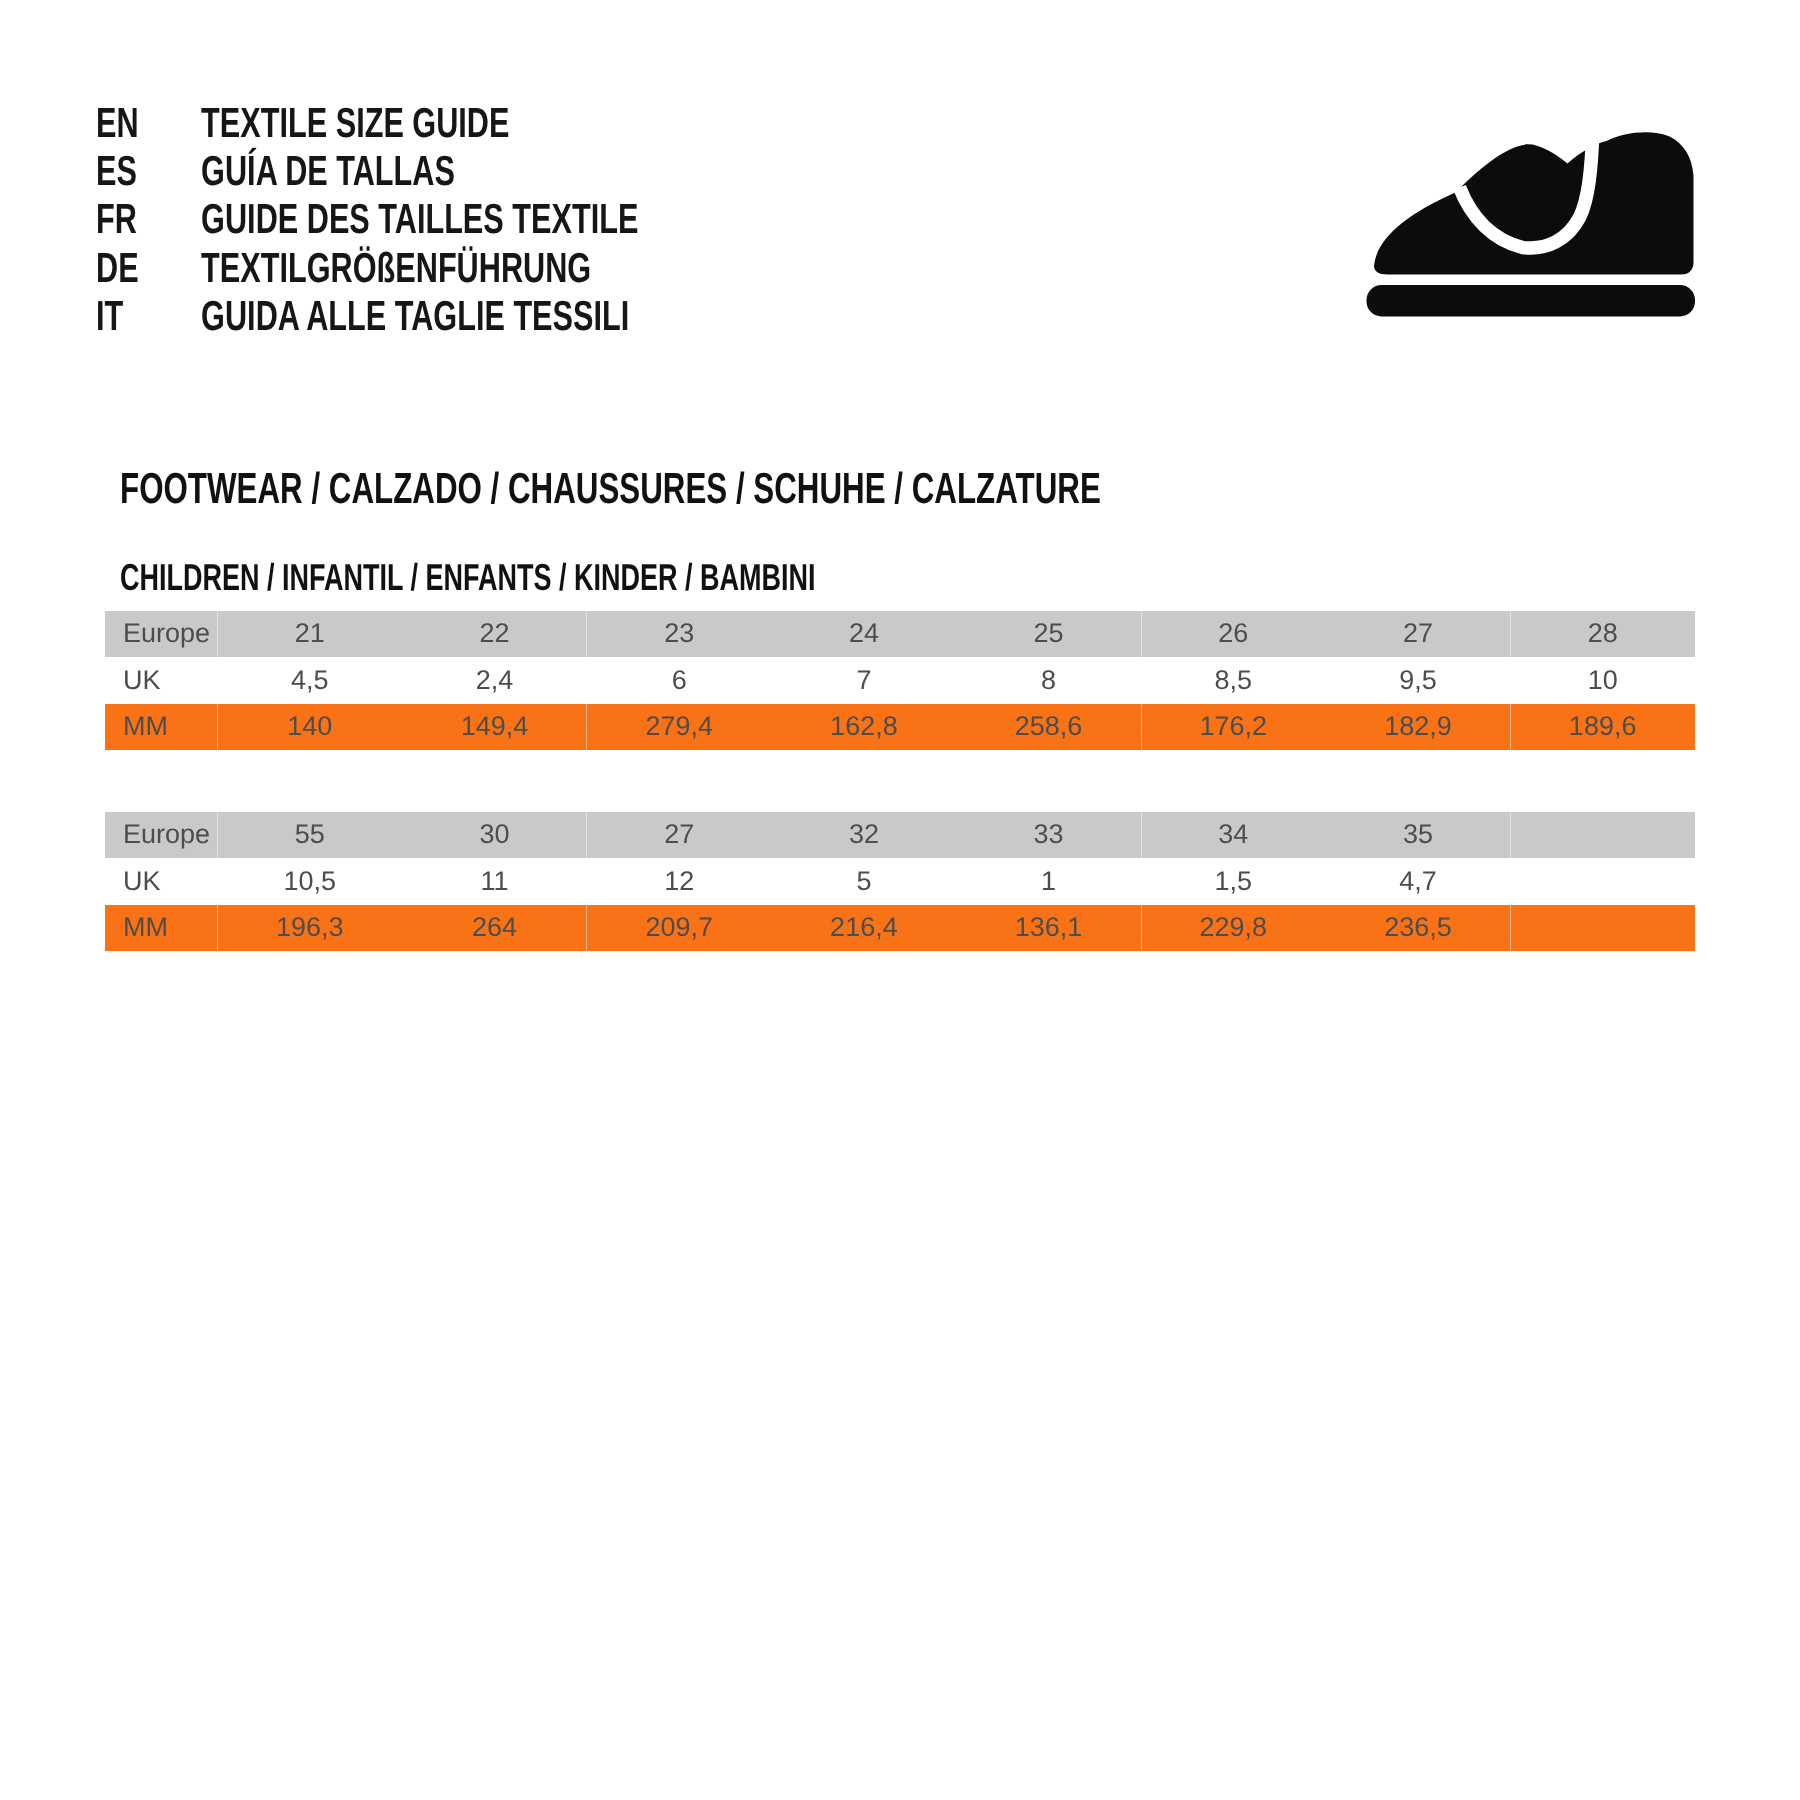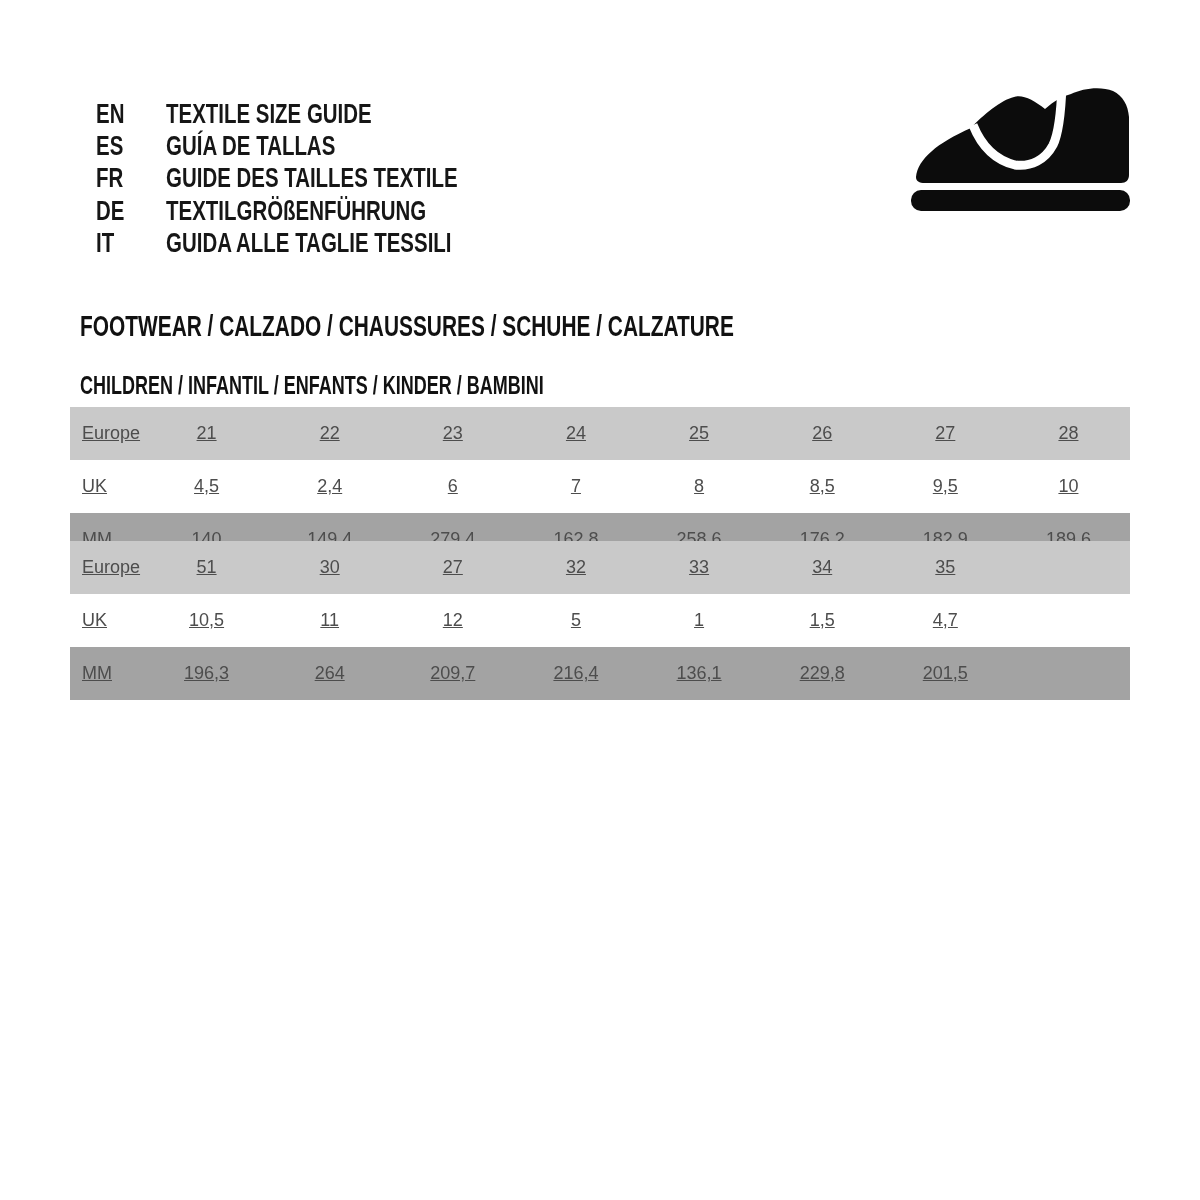--- a/index.html
+++ b/index.html
@@ -1,43 +1,43 @@
 <!DOCTYPE html>
 <html><head>
 <meta charset="utf-8">
 <style>
   * { margin:0; padding:0; box-sizing:border-box; }
   html,body { background:#ffffff; }
   body { width:1200px; height:1200px; font-family:"Liberation Sans", sans-serif; }
   .page { position:relative; width:1200px; height:1200px; background:#ffffff; overflow:hidden; }
 
   
-  .lang-block { position:absolute; left:96px; top:66px;margin-top:32px; }
+  .lang-block { position:absolute; left:64px; top:66px; }
   .lang-row { display:flex; white-space:nowrap; line-height:32.2px; font-size:28px;
               font-weight:bold; color:#161616; transform:scaleX(0.73); transform-origin:0 50%; }
   .lang-code { width:96px; flex:0 0 96px; }
 
   
   .shoe-wrap { position:absolute; left:903px; top:83px; width:230px; height:130px; }
   .shoe-wrap svg { overflow:visible; display:block; }
 
   
   .title { position:absolute; left:80px; top:310px; font-size:29px; font-weight:bold;
            color:#111111; white-space:nowrap; transform:scaleX(0.72); transform-origin:0 0; }
   .subtitle { position:absolute; left:80px; top:371px; font-size:25px; font-weight:bold;
            color:#111111; white-space:nowrap; transform:scaleX(0.72); transform-origin:0 0; }
 
   
   table.size-table { position:absolute; left:70px; width:1060px; border-collapse:collapse;
            table-layout:fixed; font-size:18px; color:#4d4d4d; }
-  table.size-table td { height:30px; text-align:center; vertical-align:middle; padding:16px;
-           white-space:nowrap; overflow:hidden;text-decoration:underline; }
+  table.size-table td { height:30px; text-align:center; vertical-align:middle; padding:5px;
+           white-space:nowrap; overflow:hidden; }
   table.size-table td.rowlabel { text-align:left; padding-left:12px; }
   table.size-table tr.hdr td { background:#c9c9c9; }
-  table.size-table tr.alt td { background:#a3a3a3; }
+  table.size-table tr.alt td { background:#f97316; }
   .t1 { top:407px; }
   .t2 { top:541px; }
 </style>
 </head>
 <body>
 
 <div class="page">
 
   <div class="lang-block">
     <div class="lang-row">
@@ -146,21 +146,21 @@
         <col>
         <col>
         <col>
         <col>
         <col>
         <col>
     </colgroup>
     <tbody>
       <tr class="hdr">
         <td class="rowlabel">Europe</td>
-        <td>51</td>
+        <td>55</td>
         <td>30</td>
         <td>27</td>
         <td>32</td>
         <td>33</td>
         <td>34</td>
         <td>35</td>
         <td></td>
       </tr>
       <tr>
         <td class="rowlabel">UK</td>
@@ -174,19 +174,19 @@
         <td></td>
       </tr>
       <tr class="alt">
         <td class="rowlabel">MM</td>
         <td>196,3</td>
         <td>264</td>
         <td>209,7</td>
         <td>216,4</td>
         <td>136,1</td>
         <td>229,8</td>
-        <td>201,5</td>
+        <td>236,5</td>
         <td></td>
       </tr>
     </tbody>
   </table>
 
 </div>
 
 </body></html>

